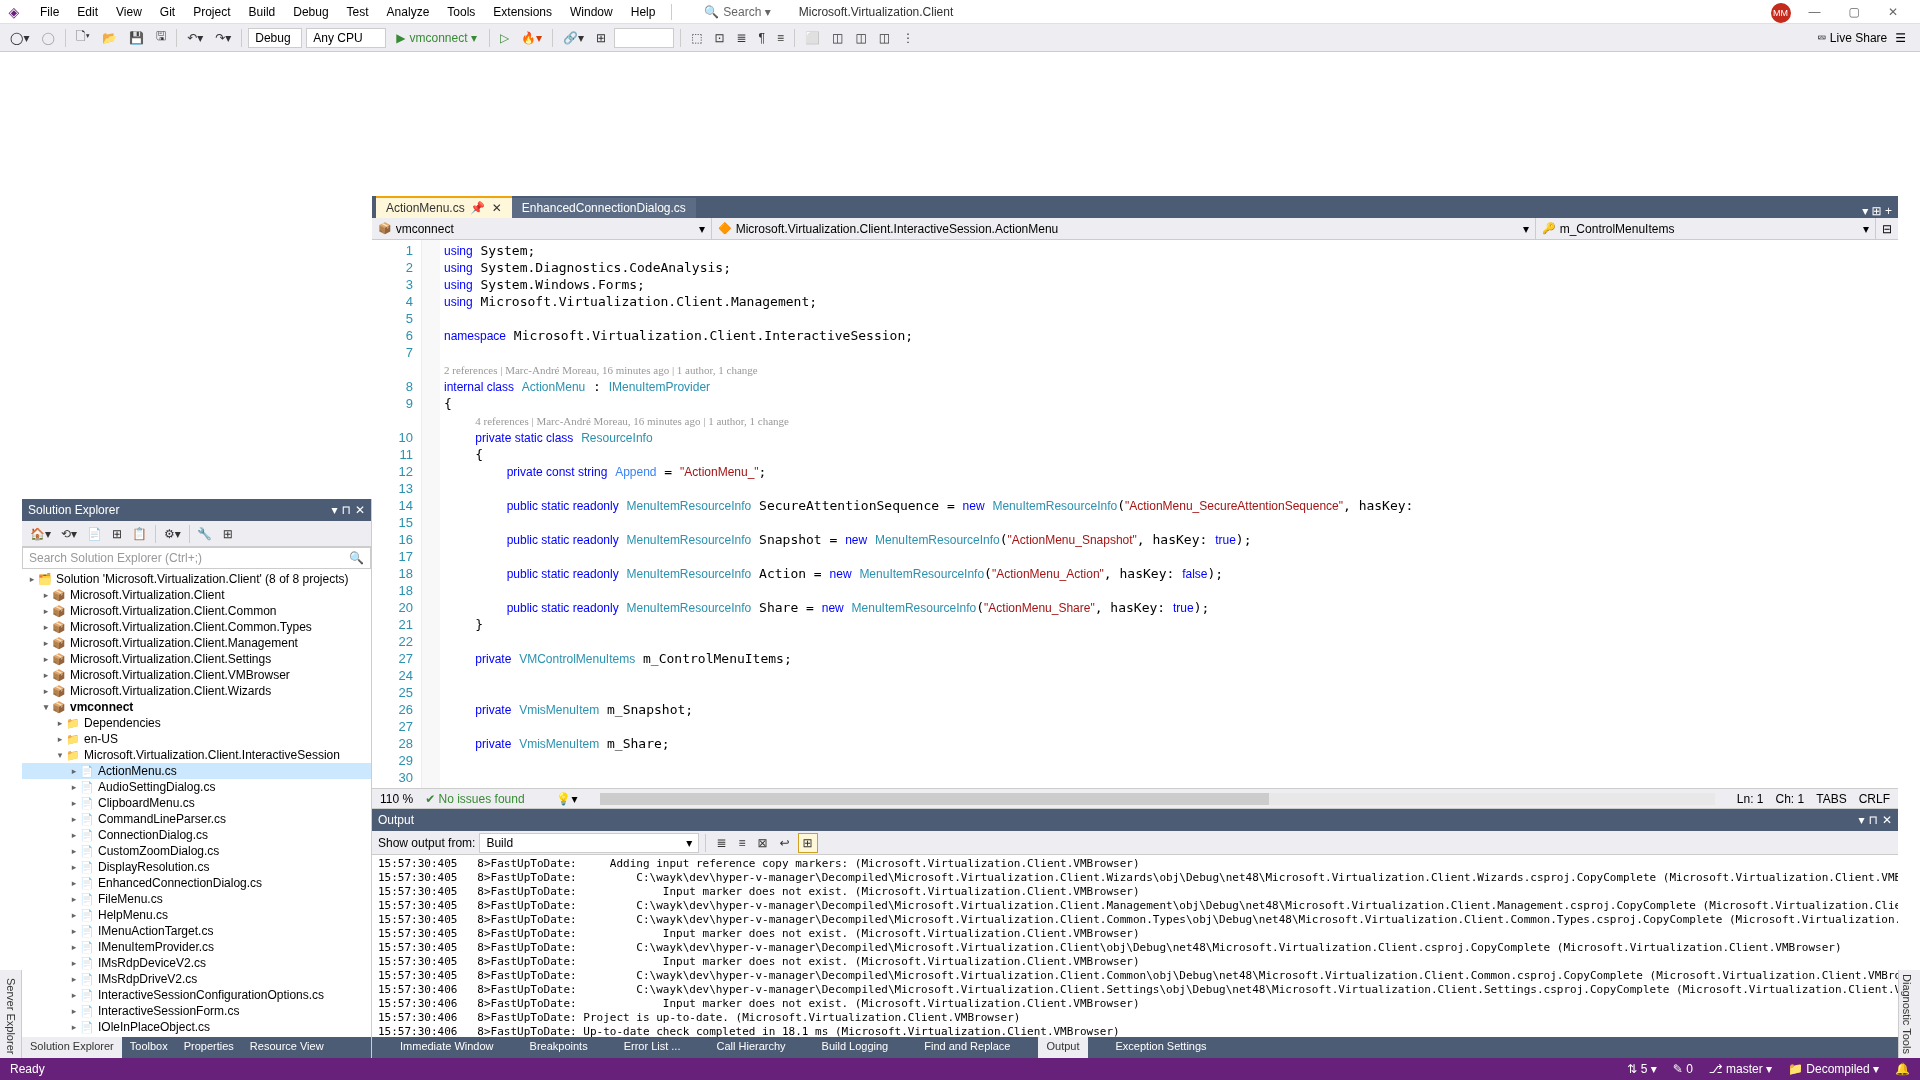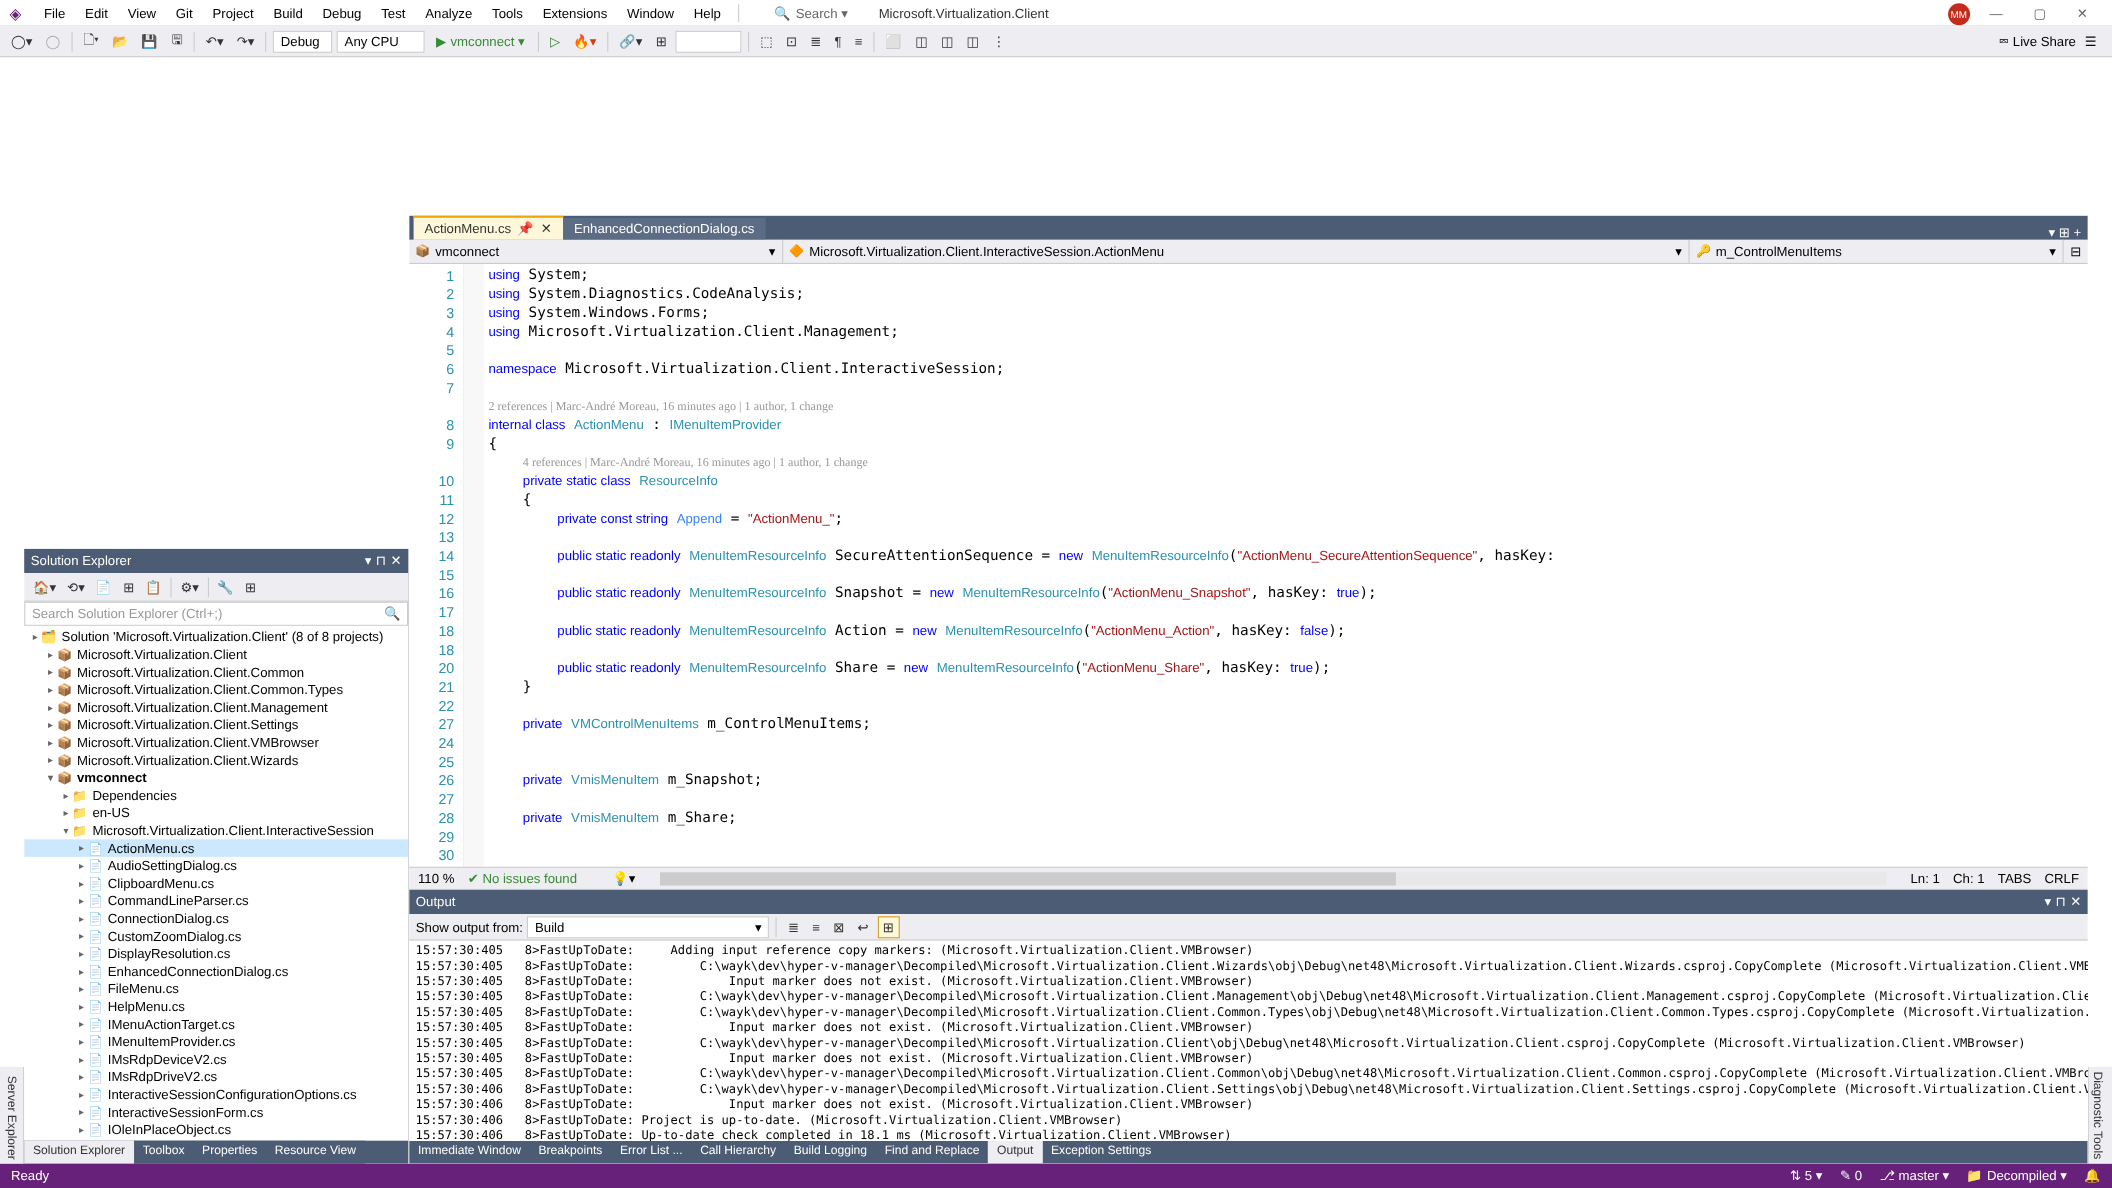--- a/index.html
+++ b/index.html
@@ -51,21 +51,21 @@
 .code-line .kw { color: #0000ff; }
 .code-line .type { color: #2b91af; }
 .code-line .str { color: #a31515; }
 .code-line .cm { color: #999; font-size: 11px; font-family: "Segoe UI"; }
 .editor-status { height: 20px; background: #eeeef2; display: flex; align-items: center; padding: 0 8px; gap: 12px; border-top: 1px solid #ccc; font-size: 11px; }
 .output-panel { height: 250px; border-top: 1px solid #ccc; display: flex; flex-direction: column; }
 .output-header { height: 22px; background: #4b5c74; color: #fff; padding: 0 6px; display: flex; align-items: center; justify-content: space-between; font-size: 11px; }
 .output-toolbar { height: 24px; background: #eeeef2; display: flex; align-items: center; padding: 0 6px; gap: 4px; border-bottom: 1px solid #ccc; }
 .output-content { flex: 1; overflow: auto; font-family: Consolas, monospace; font-size: 11px; padding: 2px 6px; background: #fff; white-space: pre; line-height: 14px; }
 .output-tabs { height: 21px; background: #4b5c74; display: flex; }
-.out-tab { padding: 3px 8px; color: #fff; font-size: 11px; }
+.out-tab { padding: 3px 8px; color: #fff; font-size: 11px; margin-left: 20px; }
 .out-tab.active { background: #eeeef2; color: #333; }
 .status-bar { height: 22px; background: #68217a; color: #fff; display: flex; align-items: center; padding: 0 10px; font-size: 11px; }
 .status-right { margin-left: auto; display: flex; gap: 16px; align-items: center; }
 .right-rail { width: 22px; background: #eeeef2; border-left: 1px solid #ccc; }
 </style>
 </head>
 <body>
 
 <div class="title-bar">
   <span class="vs-logo">◈</span>

